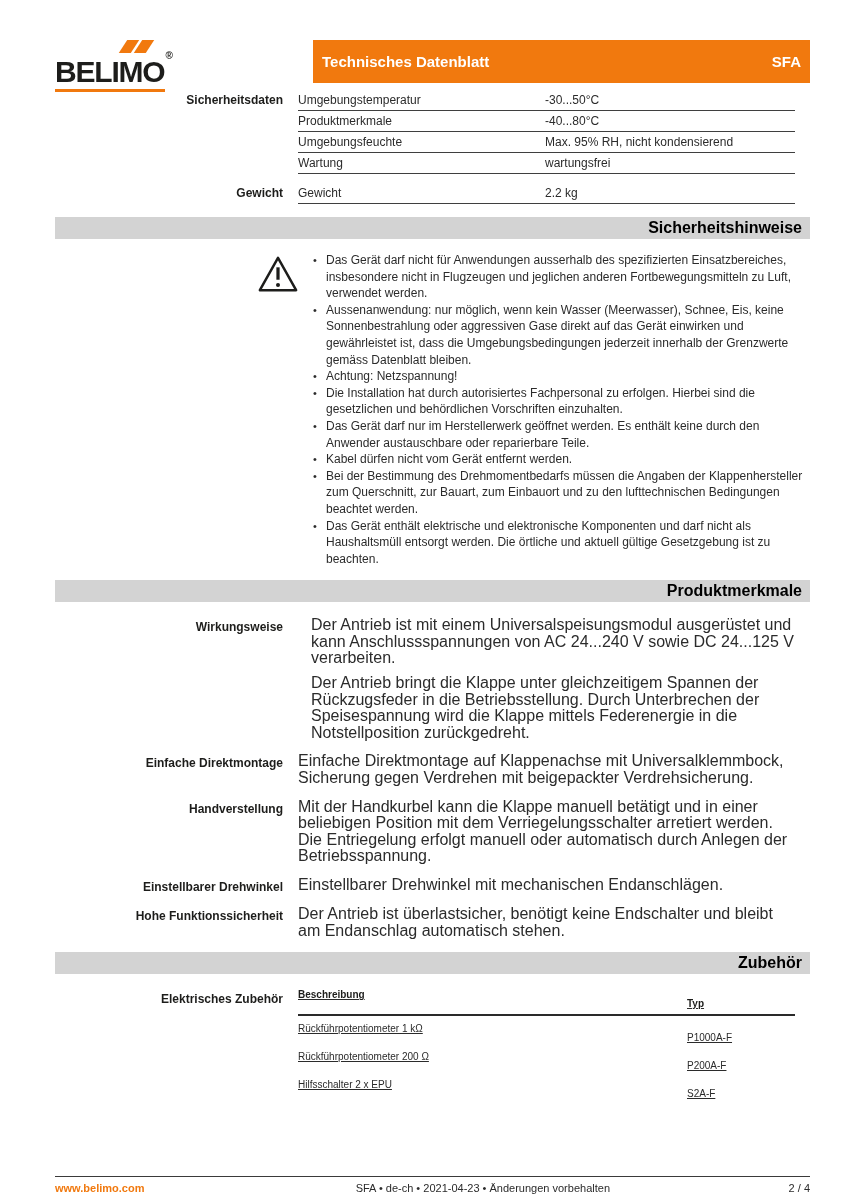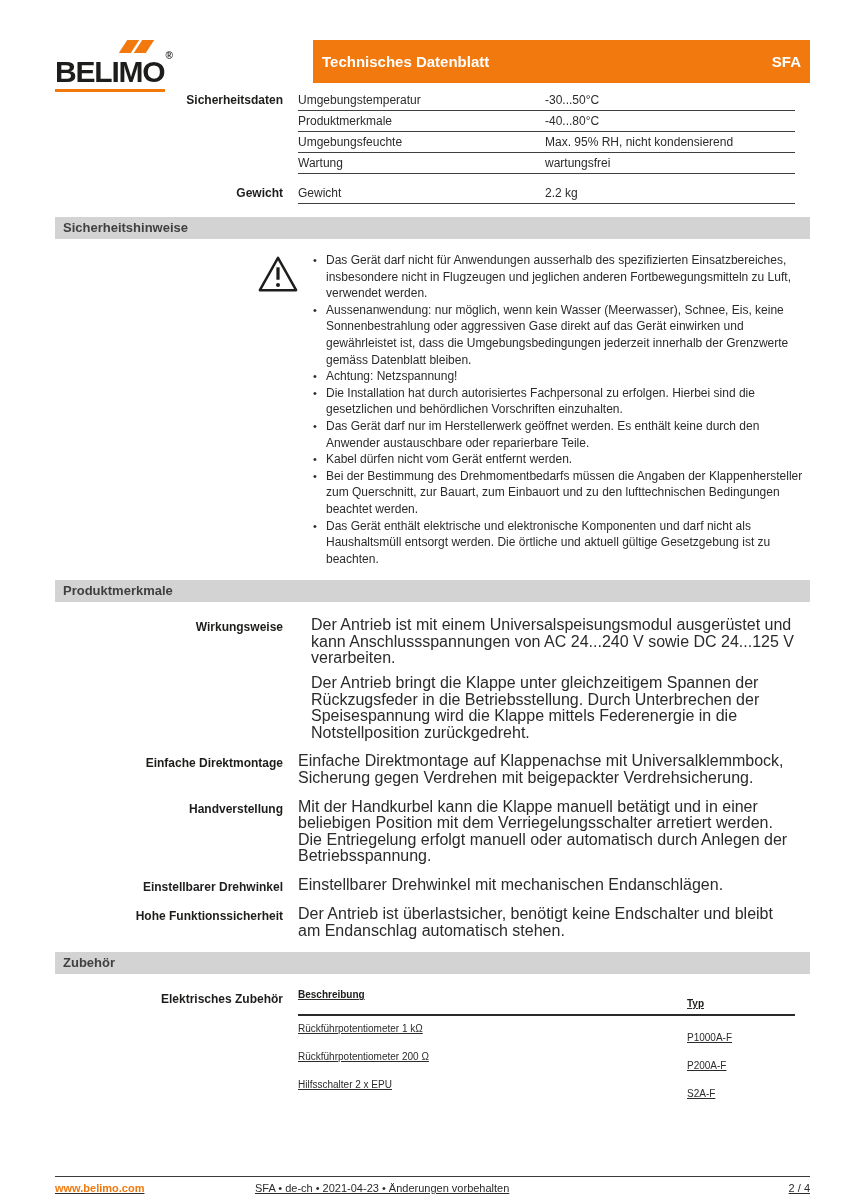--- a/index.html
+++ b/index.html
@@ -27,21 +27,21 @@
   .content { position:absolute; left:55px; top:90px; width:755px; }
   .row { display:flex; }
   .row-label { width:243px; padding-right:15px; text-align:right; font-weight:700; font-size:12px; color:#1d1d1b; padding-top:3px; }
   .row-body { width:497px; }
   
   .spec-row { display:flex; border-bottom:1px solid #3f3f3f; padding:3px 0; font-size:12px; line-height:14px; }
   .spec-key { width:247px; }
   .spec-val { flex:1; }
   .weight-block { margin-top:9px; }
   
-  .secbar { margin-top:13px; background:#D3D3D3; color:#404040; font-weight:700; font-size:13px; padding:3px 8px; line-height:16px; }
+  .secbar { margin-top:13px; background:#D3D3D3; color:#000000; font-weight:700; font-size:16px; padding:3px 8px; line-height:16px;text-align:right; }
   
   .notes { margin-top:13px; display:flex; }
   .notes-icon-col { width:258px; }
   .warn-svg { display:block; margin-left:202px; margin-top:2px; }
   .notes-bullets { width:497px; font-size:12px; line-height:16.6px; }
   .bullet { display:flex; }
   .bullet-dot { width:13px; font-size:11px; }
   .bullet-text { flex:1; }
   
   .feature { display:flex; margin-top:12px; }
@@ -52,24 +52,24 @@
   .acc-block { margin-top:15px; display:flex; }
   .acc-table { width:497px; font-size:10px;text-decoration:underline; }
   .acc-head { display:flex; font-weight:700; border-bottom:2px solid #2a2a2a; padding-bottom:5px; color:#1d1d1b; }
   .acc-col1 { width:389px; }
   .acc-col2 { flex:1;margin-top:9px; }
   .acc-rows { padding-top:3px; }
   .acc-row { display:flex; padding:2.5px 0; line-height:14px; }
   
   .footer {
     position:absolute; left:55px; top:1176px; width:755px;
-    border-top:1px solid #3a3a3a; padding-top:5px; display:flex; font-size:11px;text-decoration:underline;
+    border-top:1px solid #3a3a3a; padding-top:5px; display:flex; font-size:11px;
   }
   .f-left { width:200px; color:#F1790E; font-weight:700; }
-  .f-center { flex:1; text-align:left; color:#2b2b2b; }
+  .f-center { flex:1; text-align:right; color:#2b2b2b; }
   .f-right { width:200px; text-align:right; color:#2b2b2b; }
 </style>
 </head>
 <body>
 
 <div class="page">
 
   <div class="logo">
     <div class="logo-inner">
       <span class="slash s1"></span>

